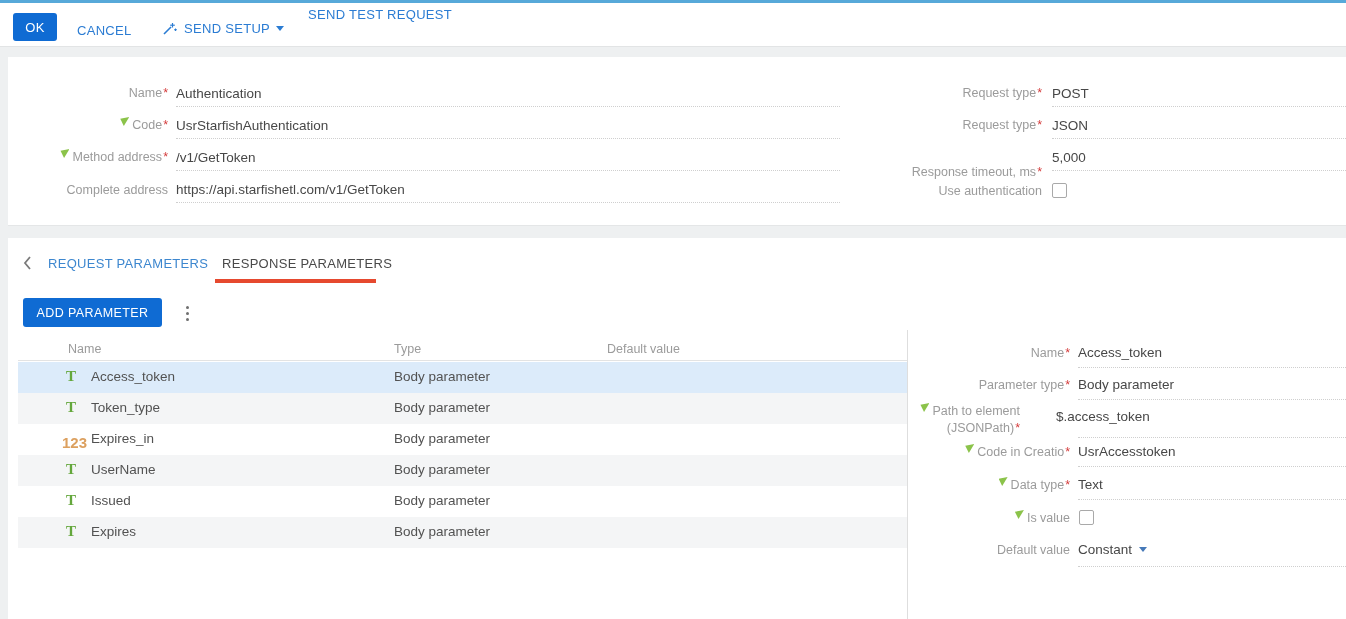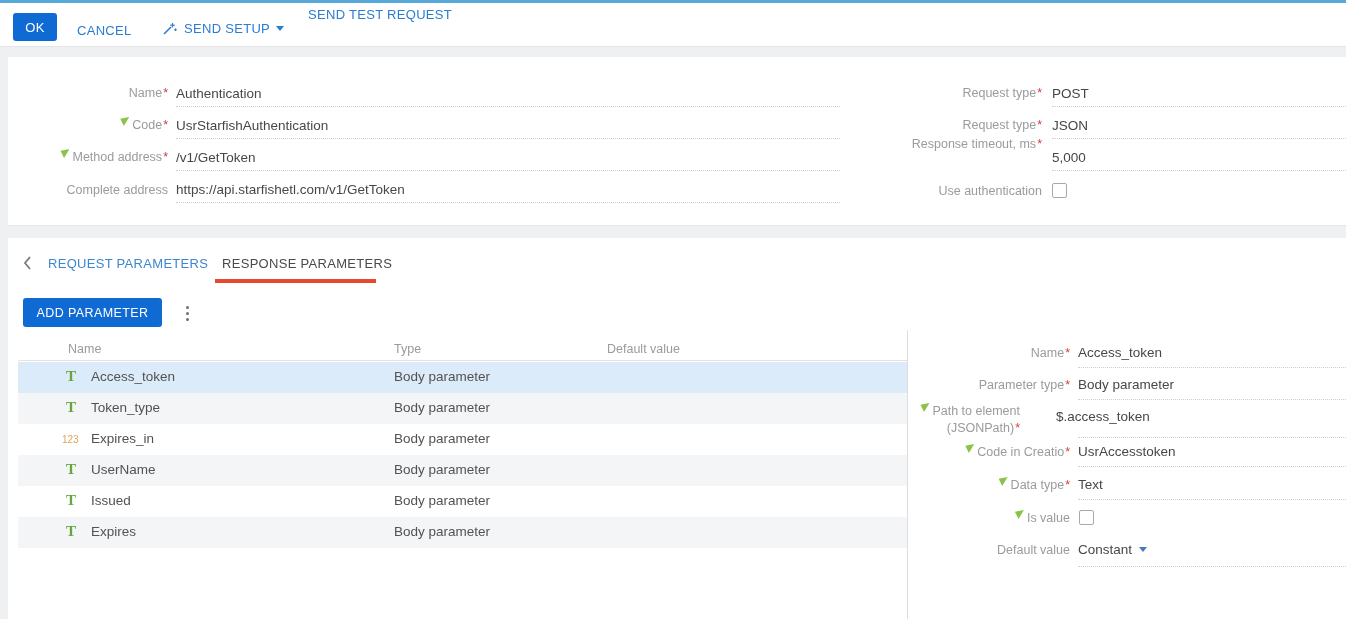--- a/index.html
+++ b/index.html
@@ -36,21 +36,21 @@
   .btn-add { top:298px; left:23px; width:139px; height:29px; font-size:12.5px; }
   .vdots { display:flex; flex-direction:column; gap:3px; cursor:pointer; padding:4px; }
   .vdots i { width:3px; height:3px; border-radius:50%; background:#6f6f6f; }
 
   .th { color:#9b9b9b; font-size:12.5px; cursor:pointer; }
   .row { height:31px; cursor:pointer; }
   .row-sel { background:#dcebfa; }
   .row-alt { background:#f4f5f6; }
   .cell { position:absolute; font-size:13.5px; color:#525252; top:7px; white-space:nowrap; }
   .icon-t { font-family:"Liberation Serif",serif; color:#64a73c; font-size:15px; font-weight:bold; }
-  .icon-123 { color:#dca05f; font-size:10px; font-weight:normal; letter-spacing:0;text-align:right; }
+  .icon-123 { color:#dca05f; font-size:15px; font-weight:bold; letter-spacing:0;text-align:right; }
   .divider-v { width:1px; background:#dedede; }
   .hdr-line { border-bottom:1px solid #e3e3e3; height:0; }
   .dd-caret { width:0; height:0; border-left:4px solid transparent; border-right:4px solid transparent; border-top:5px solid #4679b8; }
   svg { display:block; }
 </style>
 </head>
 <body>
 
 <div class="page">
 
@@ -93,21 +93,21 @@
   <div class="abs fld-line" style="top:202px; left:176px; width:664px;"></div>
 
   <span class="abs fld-label" style="top:85px; left:880px; width:162px;text-align:right;"><span>Request type</span><i class="star">*</i></span>
   <span class="abs fld-value" style="top:85px; left:1052px;">POST</span>
   <div class="abs fld-line" style="top:106px; left:1052px; width:294px;"></div>
 
   <span class="abs fld-label" style="top:117px; left:880px; width:162px;"><span>Request type</span><i class="star">*</i></span>
   <span class="abs fld-value" style="top:117px; left:1052px;">JSON</span>
   <div class="abs fld-line" style="top:138px; left:1052px; width:294px;"></div>
 
-  <span class="abs fld-label" style="top:136px; left:880px; width:162px;"><span>Response timeout, ms</span><i class="star">*</i></span>
+  <span class="abs fld-label" style="top:164px; left:880px; width:162px;"><span>Response timeout, ms</span><i class="star">*</i></span>
   <span class="abs fld-value" style="top:149px; left:1052px;">5,000</span>
   <div class="abs fld-line" style="top:170px; left:1052px; width:294px;"></div>
 
   <span class="abs fld-label" style="top:183px; left:880px; width:162px;"><span>Use authentication</span></span>
   <div class="abs checkbox" style="top:183px; left:1052px;"></div>
 
   <div class="abs card card-tabs"></div>
 
   <span class="abs" style="top:255px; left:22px; cursor:pointer;">
     <span>

